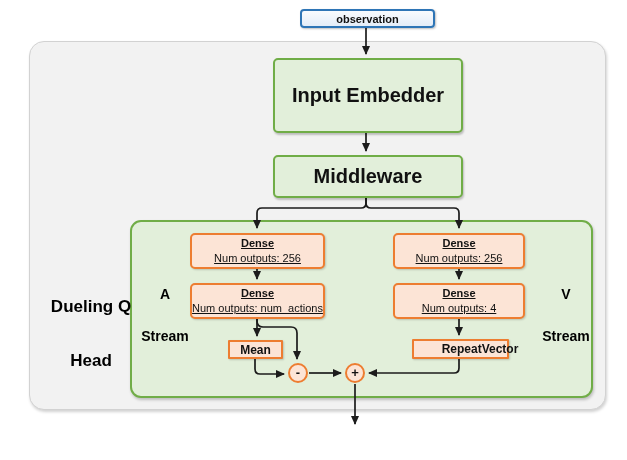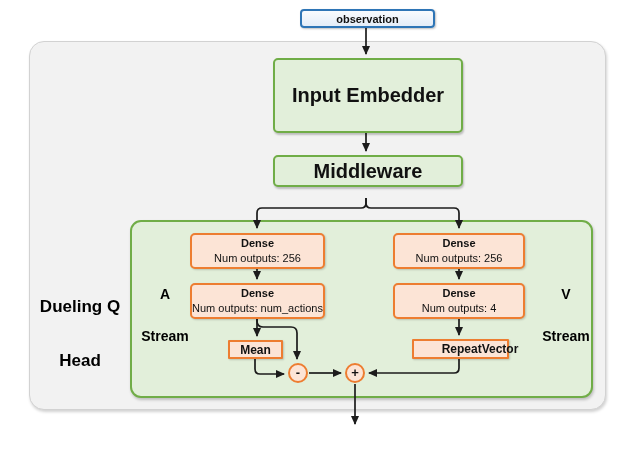--- a/index.html
+++ b/index.html
@@ -54,58 +54,58 @@
     border:2px solid var(--green-border);
     border-radius:5px;
     box-shadow:1px 2px 2px rgba(0,0,0,0.22);
     font-weight:bold;font-size:20px;
   }
   .orange-box{
     background:var(--orange-fill);
     border:2px solid var(--orange-border);
     border-radius:5px;
     box-shadow:1px 1px 2px rgba(0,0,0,0.18);
-    font-size:11px;line-height:15px;
+    font-size:11px;line-height:15px;text-decoration:underline;
   }
   .orange-box .t{font-weight:bold;}
   .orange-small{
     background:var(--orange-fill);
     border:2px solid var(--orange-border);
     border-radius:1px;
     box-shadow:1px 1px 2px rgba(0,0,0,0.18);
     font-weight:bold;font-size:12px;
   }
   .op-circle{
     background:var(--orange-fill);
     border:2px solid var(--orange-border);
     border-radius:50%;
     width:20px;height:20px;
     font-weight:bold;font-size:13px;line-height:16px;
   }
 
   
   .obs{left:300px;top:9px;width:135px;height:19px;}
   .embedder{left:273px;top:58px;width:190px;height:75px;}
-  .middleware{left:273px;top:155px;width:190px;height:32px;}
+  .middleware{left:273px;top:155px;width:190px;height:43px;}
   .a-dense-1{left:190px;top:233px;width:135px;height:36px;}
   .a-dense-2{left:190px;top:283px;width:135px;height:36px;}
   .v-dense-1{left:393px;top:233px;width:132px;height:36px;}
   .v-dense-2{left:393px;top:283px;width:132px;height:36px;}
   .mean{left:228px;top:340px;width:55px;height:19px;}
   .repeatvector{left:412px;top:339px;width:97px;height:20px;padding-left:39px;}
   .op-sub{left:288px;top:363px;}
   .op-add{left:345px;top:363px;}
   .actionq{left:305px;top:428px;width:105px;height:19px;}
 
   
   .side-label{
     position:absolute;z-index:4;text-align:center;color:#000;
     font-weight:bold;white-space:pre-line;
   }
-  .dueling-label{left:28px;top:266px;width:104px;font-size:17px;line-height:27px;}
+  .dueling-label{left:39px;top:266px;width:104px;font-size:17px;line-height:27px;}
   .a-stream-label{left:136px;top:263px;width:58px;font-size:14px;line-height:21px;}
   .v-stream-label{left:535px;top:263px;width:62px;font-size:14px;line-height:21px;}
 </style>
 </head>
 <body>
 
 <div class="canvas">
 
   <div class="outer-container"></div>
   <div class="green-container"></div>

